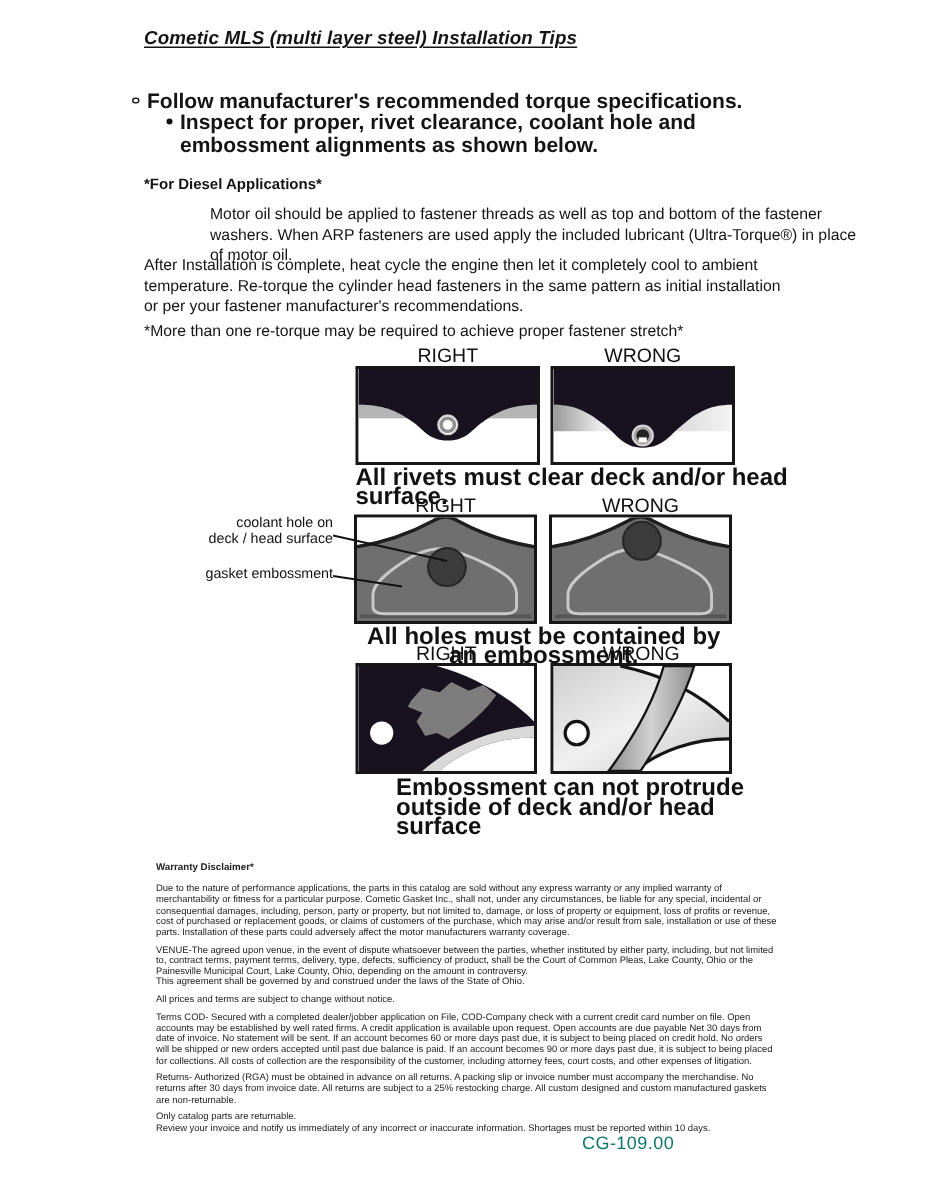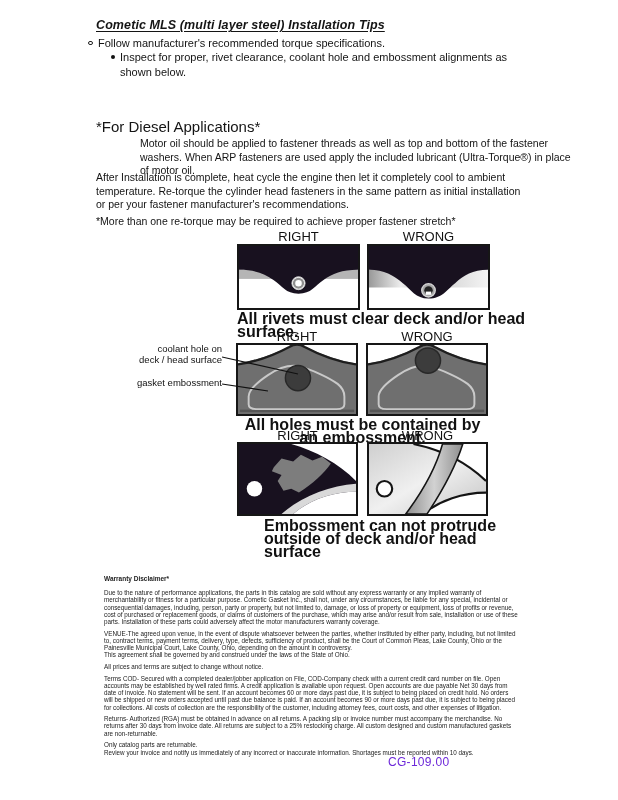--- a/index.html
+++ b/index.html
@@ -1,24 +1,24 @@
 <!DOCTYPE html>
 <html><head>
 <meta charset="utf-8">
 <style>
   html,body{margin:0;padding:0;width:618px;height:800px;overflow:hidden;background:#ffffff;}
   body{font-family:"Liberation Sans", sans-serif;color:#141414;position:relative;}
   .abs{position:absolute;}
   .title{left:96px;top:18px;font-size:12.5px;font-weight:bold;text-decoration:underline;text-underline-offset:2px;letter-spacing:.1px;font-style:italic;}
-  .bullets{left:88px;top:36px;font-size:11px;line-height:14.4px;width:440px;}
+  .bullets{left:88px;top:60px;font-size:14px;line-height:14.4px;width:440px;font-weight:bold;}
   .b-item{position:relative;padding-left:10px;}
   .b-item .ring{position:absolute;left:0;top:4.5px;width:4.5px;height:4.5px;border:1px solid #222;border-radius:50%;box-sizing:border-box;}
   .sb-item{position:relative;padding-left:32px;}
   .sb-item .dot{position:absolute;left:23px;top:5px;width:4px;height:4px;background:#111;border-radius:50%;}
-  .h2{left:96px;top:118px;font-size:15px;font-weight:normal;}
+  .h2{left:96px;top:118px;font-size:10px;font-weight:bold;}
   .para{left:96px;width:432px;font-size:10.5px;line-height:13.5px;}
   .p1{top:137px;margin-left:44px;} .p2{top:171px;} .note{top:215px;}
   .col-lbl{width:123px;text-align:center;font-size:13px;color:#111;}
   .r1-lbl{top:229px;} .r2-lbl{top:329px;} .r3-lbl{top:428px;}
   .lab-left{left:237px;} .lab-right{left:367px;}
   .panel{border:2px solid #161616;box-sizing:border-box;background:#fff;}
   .panel svg{display:block;width:100%;height:100%;}
   .row1{top:244px;width:123px;height:66px;}
   .row2{top:343px;width:122px;height:73px;}
   .row3{top:442px;width:121px;height:74px;}
@@ -28,21 +28,21 @@
   .cap1{left:237px;top:312px;width:300px;}
   .cap2{left:236px;top:418px;width:253px;text-align:center;}
   .cap3{left:237px;top:519px;width:258px;margin-left:27px;}
   .side-label{left:118px;width:104px;text-align:right;font-size:9.5px;line-height:11px;color:#111;}
   .sl1{top:343px;} .sl2{top:377px;}
   .pointer-svg{left:222px;top:350px;width:80px;height:48px;z-index:6;}
   .disclaimer{left:104px;top:575px;width:414px;font-size:6.3px;line-height:7.2px;color:#222;}
   .disclaimer h3{margin:0 0 7px 0;font-size:6.5px;font-weight:bold;}
   .disclaimer p{margin:0 0 4.5px 0;}
   .disclaimer p.tight{margin-bottom:0;}
-  .doc-code{left:388px;top:755px;font-size:12px;letter-spacing:.3px;color:#6d28d9;}
+  .doc-code{left:388px;top:755px;font-size:12px;letter-spacing:.3px;color:#0f766e;}
 </style>
 </head>
 <body>
 
 <div class="abs title">Cometic MLS (multi layer steel) Installation Tips</div>
 
 <div class="abs bullets">
   <div class="b-item"><span class="ring"></span><span>Follow manufacturer's recommended torque specifications.</span></div>
   <div class="sb-item"><span class="dot"></span><span>Inspect for proper, rivet clearance, coolant hole and embossment alignments as shown below.</span></div>
 </div>

